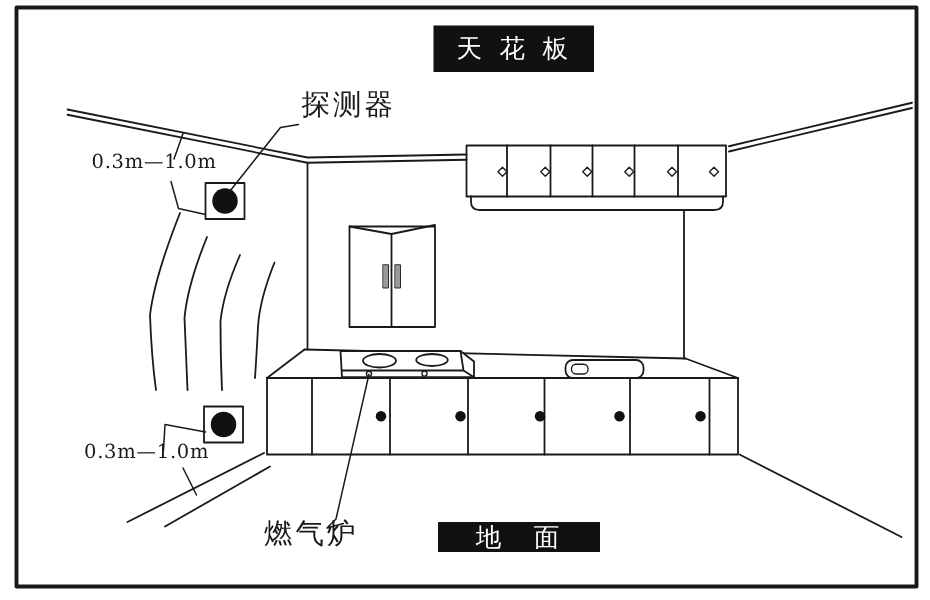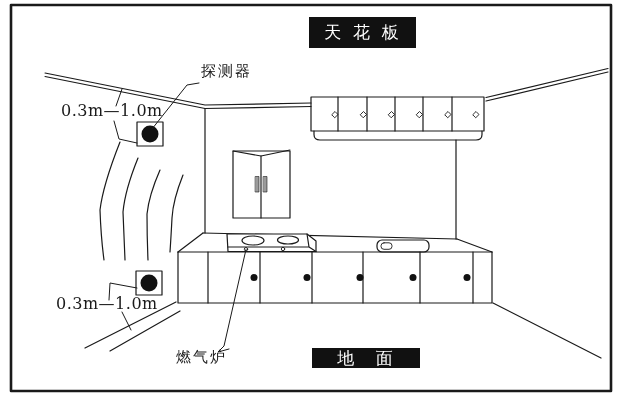--- a/index.html
+++ b/index.html
@@ -4,29 +4,29 @@
 <style>
   html,body{margin:0;padding:0;background:#ffffff;}
   #stage{
     position:relative;width:620px;height:400px;background:#ffffff;overflow:hidden;
     font-family:"Liberation Sans",sans-serif;color:#1a1a1a;
   }
   #stage svg{position:absolute;left:0;top:0;}
   .abs{position:absolute;white-space:pre;}
   .lbl-box{
     background:#111111;color:#ffffff;display:flex;align-items:center;justify-content:center;
-    font-size:17px;font-weight:500;letter-spacing:2px;margin-left:20px;
+    font-size:17px;font-weight:500;letter-spacing:2px;
   }
   .lbl-box.ceiling{left:289px;top:17px;width:107px;height:31px;word-spacing:3px;}
   .lbl-box.floor{left:292px;top:348px;width:108px;height:20px;word-spacing:13px;}
-  .cjk{font-size:15px;letter-spacing:2px;line-height:17px;}
+  .cjk{font-size:19px;letter-spacing:2px;line-height:17px;}
   .lbl-detector{left:201px;top:62px;}
   .lbl-maxrange{left:20px;top:186px;letter-spacing:1.5px;}
   .lbl-stove{left:176px;top:348px;}
-  .dim{font-family:"DejaVu Serif","Liberation Serif",serif;font-size:16px;letter-spacing:0.5px;}
+  .dim{font-family:"DejaVu Serif","Liberation Serif",serif;font-size:13px;letter-spacing:0.5px;}
   .dim-top{left:61px;top:101px;}
   .dim-bottom{left:56px;top:294px;}
 </style>
 </head>
 <body>
 
 <div id="stage">
 
   <svg width="620" height="400" viewBox="0 0 620 400">
     <g stroke="#1a1a1a" stroke-width="1.2" fill="none" stroke-linecap="round" stroke-linejoin="round">

